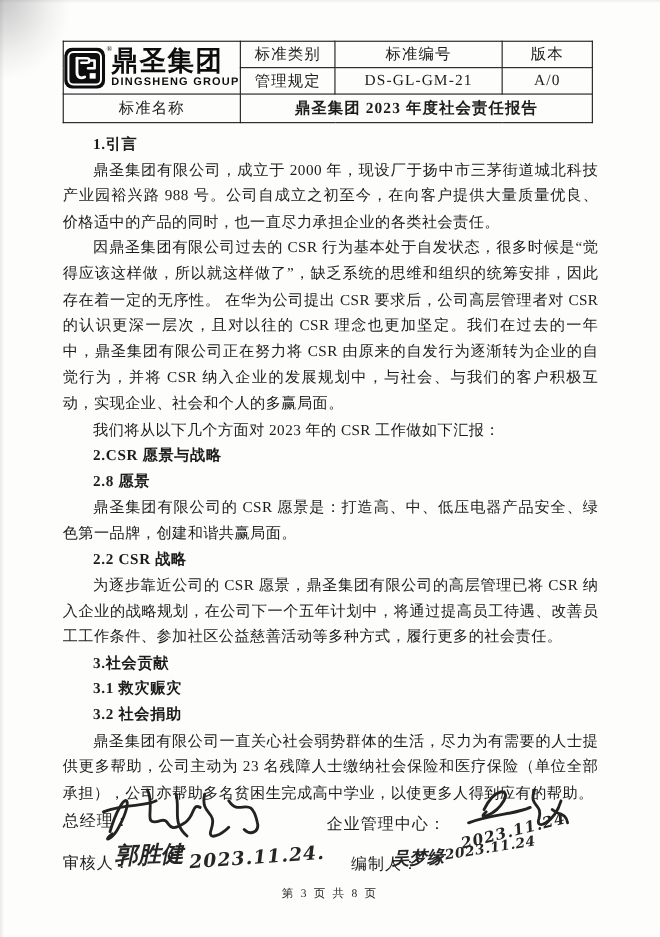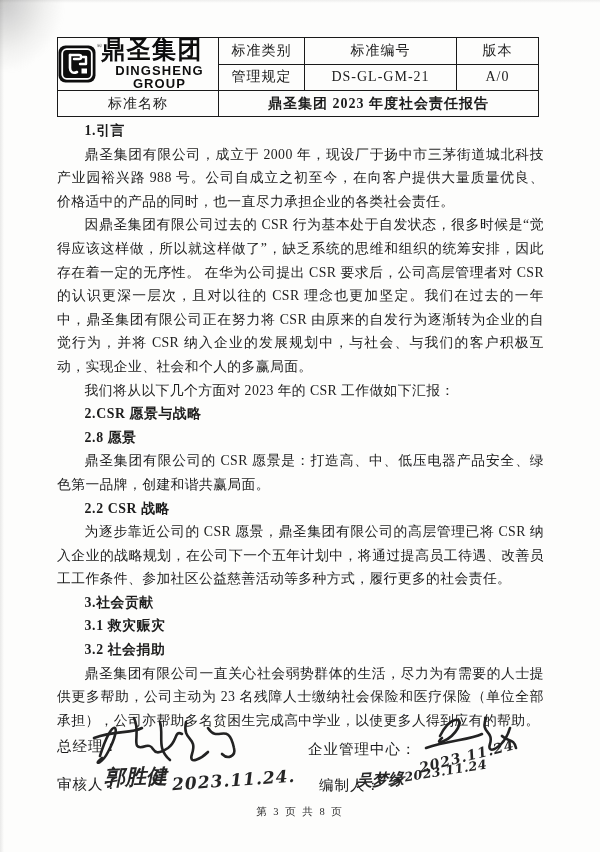--- a/index.html
+++ b/index.html
@@ -26,21 +26,21 @@
   table.hdr tr.r1 td, table.hdr tr.r2 td{height:23px;}
   table.hdr tr.r3 td{height:25px;}
   td.logo-cell{padding:2px 0;}
   .logo-wrap{display:flex;align-items:center;justify-content:center;gap:5px;}
   .logo-icon{position:relative;width:38px;height:38px;flex:0 0 auto;}
   .reg{position:absolute;top:-3px;right:-6px;font-size:7px;color:#111;letter-spacing:0;}
   .brand{display:flex;flex-direction:column;align-items:flex-start;line-height:1;justify-content:center;}
   .brand-cn{font-family:"Liberation Sans","DejaVu Sans",sans-serif;font-weight:900;
     font-size:24px;letter-spacing:1.5px;color:#0d0d0d;transform:scaleY(1.05);}
   .brand-en{font-family:"Liberation Sans","DejaVu Sans",sans-serif;font-weight:bold;
-    font-size:13px;letter-spacing:1.1px;color:#0d0d0d;margin-top:2px;}
+    font-size:10px;letter-spacing:1.1px;color:#0d0d0d;margin-top:2px;}
   .cell-mono{font-family:"Liberation Serif","DejaVu Serif",serif;letter-spacing:1px;}
   .title-cell{font-weight:bold;font-size:14.5px;letter-spacing:1px;}
 
   
   .bodytext{position:absolute;left:57px;top:119px;width:487px;}
   .bodytext p{margin:0;font-size:13.8px;line-height:23.6px;text-indent:2em;
     text-align:justify;word-break:break-all;letter-spacing:0.4px;}
   .bodytext p.h{font-weight:bold;letter-spacing:0.6px;}
 
   
@@ -130,21 +130,21 @@
   <span class="sig-label" style="left:57px;top:737px;">总经理：</span>
   <svg class="scrawl" style="left:88px;top:706px;" width="152" height="68" viewBox="0 0 152 68">
     <path d="M12,50 C24,10 36,16 20,46 C14,58 4,60 14,52"></path>
     <path d="M6,32 C28,24 42,28 54,22"></path>
     <path d="M46,12 C54,28 40,46 58,40 C68,37 62,54 80,42 C90,35 86,24 94,28"></path>
     <path d="M72,16 C76,30 68,42 82,54"></path>
     <path d="M98,16 C94,36 110,30 104,48 C100,60 114,52 120,46"></path>
     <path d="M120,22 C130,38 140,14 146,42 C148,50 140,54 134,48"></path>
   </svg>
 
-  <span class="sig-label" style="left:308px;top:740px;">企业管理中心：</span>
+  <span class="sig-label" style="left:297px;top:740px;">企业管理中心：</span>
   <svg class="scrawl" style="left:418px;top:710px;" width="104" height="44" viewBox="0 0 104 44">
     <path d="M22,26 C32,6 46,6 40,18 C32,32 14,36 24,28"></path>
     <path d="M8,38 C30,30 52,30 64,24"></path>
     <path d="M68,8 C62,24 76,20 72,34 C68,46 86,38 92,18"></path>
     <path d="M84,26 C90,32 96,28 98,38"></path>
   </svg>
   <span class="hand hand-ctr-date">2023.11.24</span>
 
   <span class="sig-label" style="left:57px;top:775px;text-align:center;">审核人：</span>
   <span class="hand hand-rev-name">郭胜健</span>

